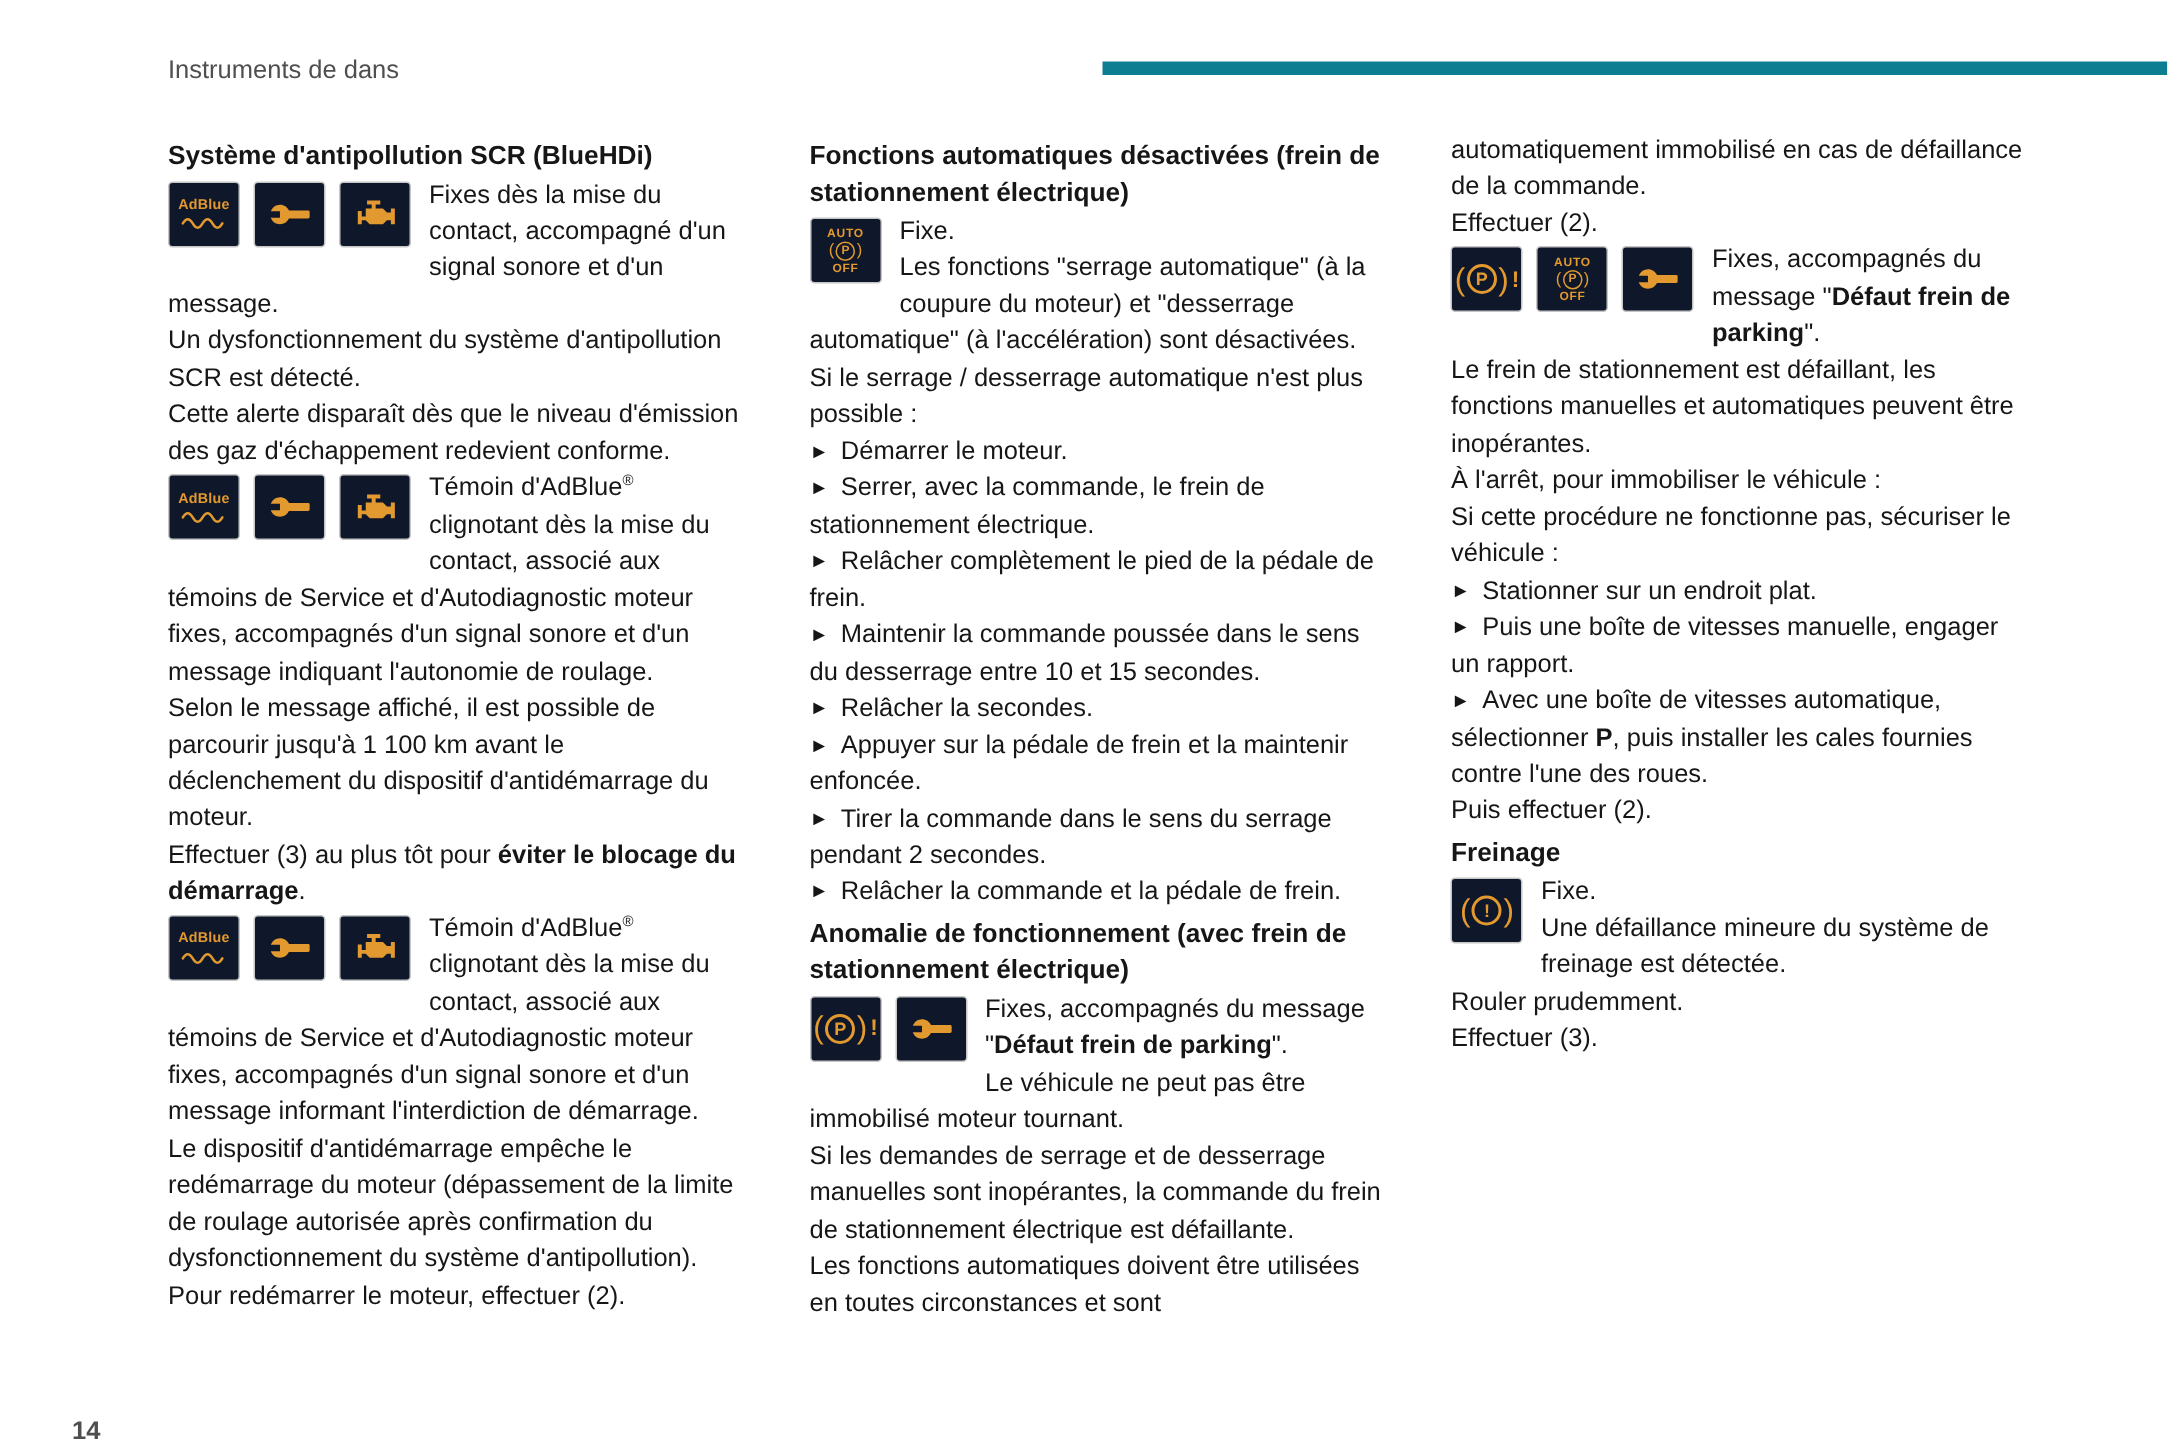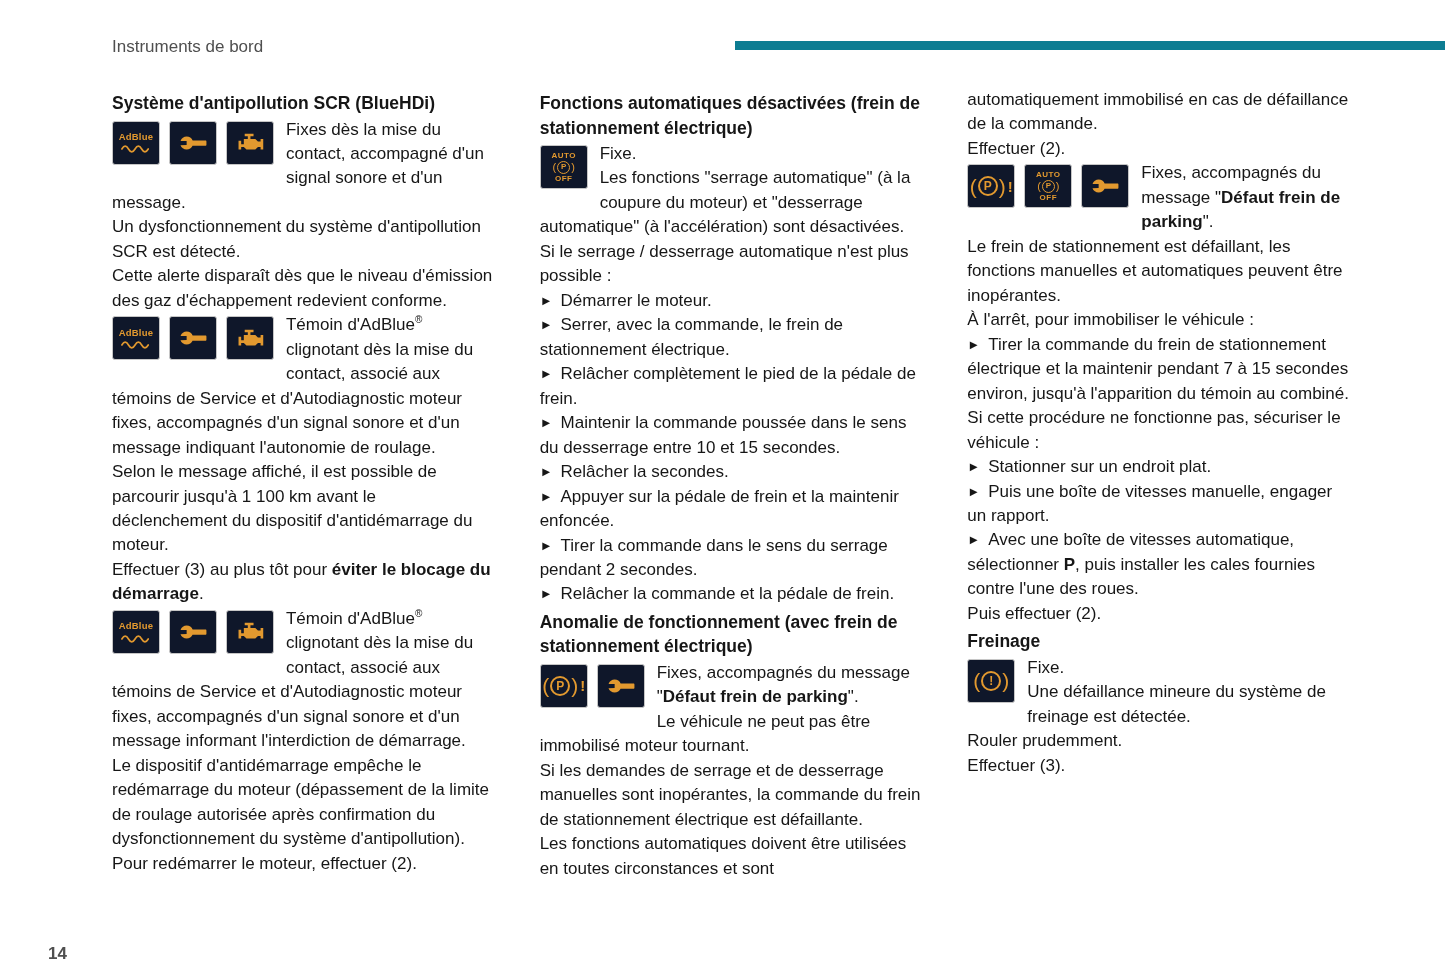--- a/index.html
+++ b/index.html
@@ -30,21 +30,20 @@
     height: 9px;
     background: var(--accent-teal, #0d7d92);
   }
   .content {
     position: absolute;
     top: 88px;
     left: 112px;
     width: 1238px;
     display: flex;
     gap: 45px;
-    justify-content: flex-end;
   }
   .col {
     flex: 1;
     font-size: 17px;
     line-height: 1.44;
   }
   .section-heading {
     font-size: 17.5px;
     font-weight: bold;
     line-height: 1.4;
@@ -121,21 +120,21 @@
     left: 48px;
     font-size: 17px;
     font-weight: bold;
     color: var(--muted-color, #4f4f4f);
   }
 </style>
 </head>
 <body>
 
 <div class="page">
-  <span class="header-title">Instruments de bord</span>
+  <span class="header-title">Instruments de dans</span>
   <div class="header-bar"></div>
   <div class="content" id="columns">
       <div class="col">
         <h3 class="section-heading"><span>Système d'antipollution SCR (BlueHDi)</span></h3>
         <div class="icon-para"><span class="icon-group">
             <span class="icon-box">
               <span class="adblue-text">AdBlue</span>
               <svg class="adblue-wave" viewBox="0 0 34 9" width="32" height="9">
                 <path fill="none" stroke="currentColor" stroke-width="1.8" stroke-linecap="round" d="M2 5 Q5.5 -1 9 5 T16 5 T23 5 T30 5"></path>
               </svg>
@@ -262,21 +261,20 @@
               <span class="apo-text">OFF</span>
             </span>
             <span class="icon-box">
               <svg class="wrench-svg" viewBox="0 0 24 24" width="24" height="24">
                 <path fill="currentColor" d="M22.7 19l-9.1-9.1c.9-2.3.4-5-1.5-6.9-2-2-5-2.4-7.4-1.3L9 6 6 9 1.6 4.7C.4 7.1.9 10.1 2.9 12.1c1.9 1.9 4.6 2.4 6.9 1.5l9.1 9.1c.4.4 1 .4 1.4 0l2.3-2.3c.5-.4.5-1.1.1-1.4z"></path>
               </svg>
             </span>
           </span><span>Fixes, accompagnés du message "</span><b>Défaut frein de parking</b><span>".</span></div>
         <p class="para"><span>Le frein de stationnement est défaillant, les fonctions manuelles et automatiques peuvent être inopérantes.</span></p>
         <p class="para"><span>À l'arrêt, pour immobiliser le véhicule :</span></p>
-        <p class="para"><span class="bullet-arrow">►</span><span>Tirer la commande du frein de stationnement électrique et la maintenir pendant 7 à 15 secondes environ, jusqu'à l'apparition du témoin au combiné.</span></p>
         <p class="para"><span>Si cette procédure ne fonctionne pas, sécuriser le véhicule :</span></p>
         <p class="para"><span class="bullet-arrow">►</span><span>Stationner sur un endroit plat.</span></p>
         <p class="para"><span class="bullet-arrow">►</span><span>Puis une boîte de vitesses manuelle, engager un rapport.</span></p>
         <p class="para"><span class="bullet-arrow">►</span><span>Avec une boîte de vitesses automatique, sélectionner </span><b>P</b><span>, puis installer les cales fournies contre l'une des roues.</span></p>
         <p class="para"><span>Puis effectuer (2).</span></p>
         <h3 class="section-heading"><span>Freinage</span></h3>
         <div class="icon-para"><span class="icon-group">
             <span class="icon-box">
               <span class="p-emblem large">
                 <span class="paren">(</span>

